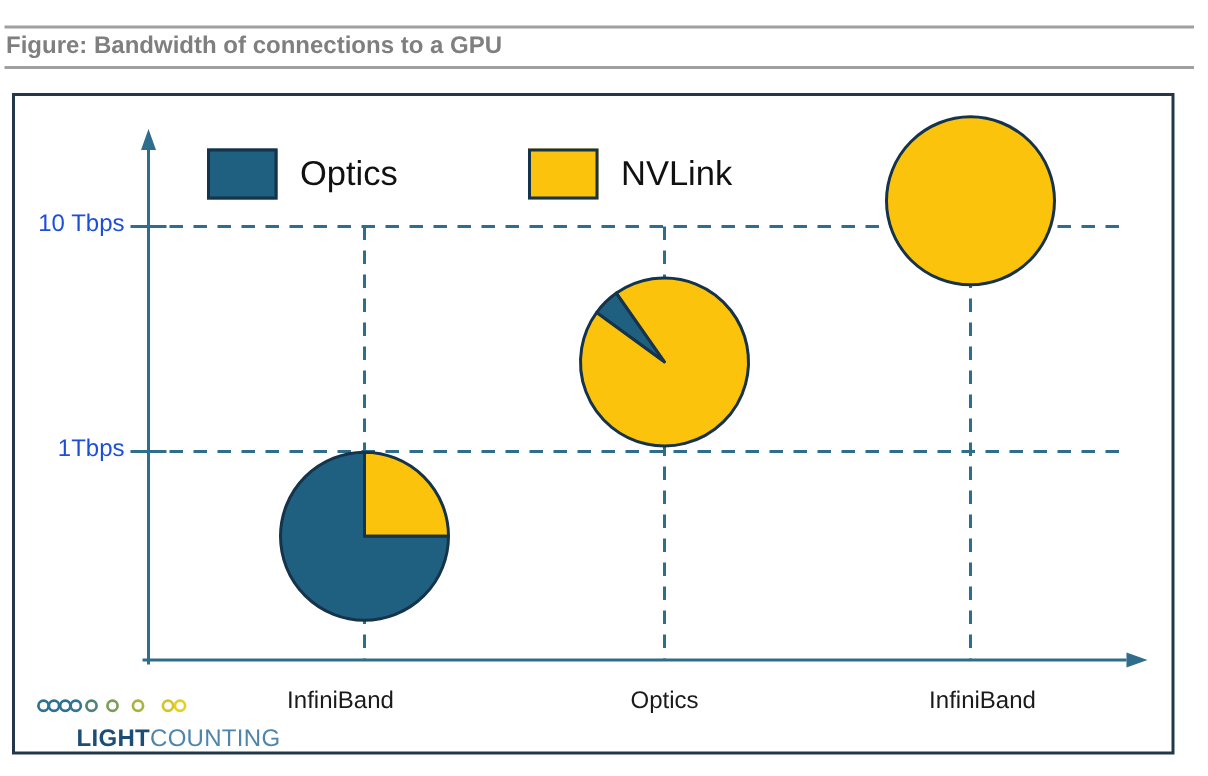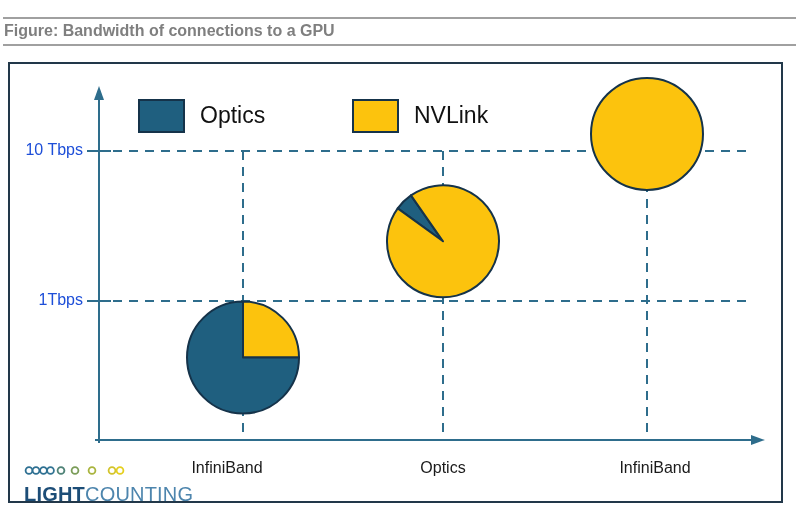--- a/index.html
+++ b/index.html
@@ -9,21 +9,21 @@
   .rule-top{top:17px;}
   .rule-bottom{top:44px;}
   .figure-title{position:absolute;left:4px;top:22px;font-size:16px;font-weight:bold;color:#7F7F7F;}
   .chart-box{position:absolute;left:8px;top:62px;width:771px;height:437px;border:2px solid #22384A;background:#fff;}
   #plot{position:absolute;left:0;top:0;}
   .swatch{position:absolute;width:47px;height:34px;border:2px solid #15334A;box-sizing:border-box;}
   .legend-label{position:absolute;font-size:23px;color:#111;top:38px;}
   .ylabel{position:absolute;left:0;width:73px;text-align:right;font-size:16px;color:#1d4ed8;}
   .xlabel{position:absolute;top:394px;width:180px;text-align:center;font-size:16px;line-height:20px;color:#1A1A1A;}
   .logo{position:absolute;left:14px;top:398px;width:140px;}
-  .logo-text{font-size:20px;letter-spacing:0.2px;margin-top:0;}
+  .logo-text{font-size:16px;letter-spacing:0.2px;margin-top:0;margin-left:27px;}
   .logo-bold{font-weight:bold;color:#1C4D77;}
   .logo-reg{font-weight:500;color:#4D85AD;}
 </style>
 </head>
 <body>
 
 <div class="stage">
 
   <div class="rule rule-top"></div>
   <div class="figure-title">Figure: Bandwidth of connections to a GPU</div>

